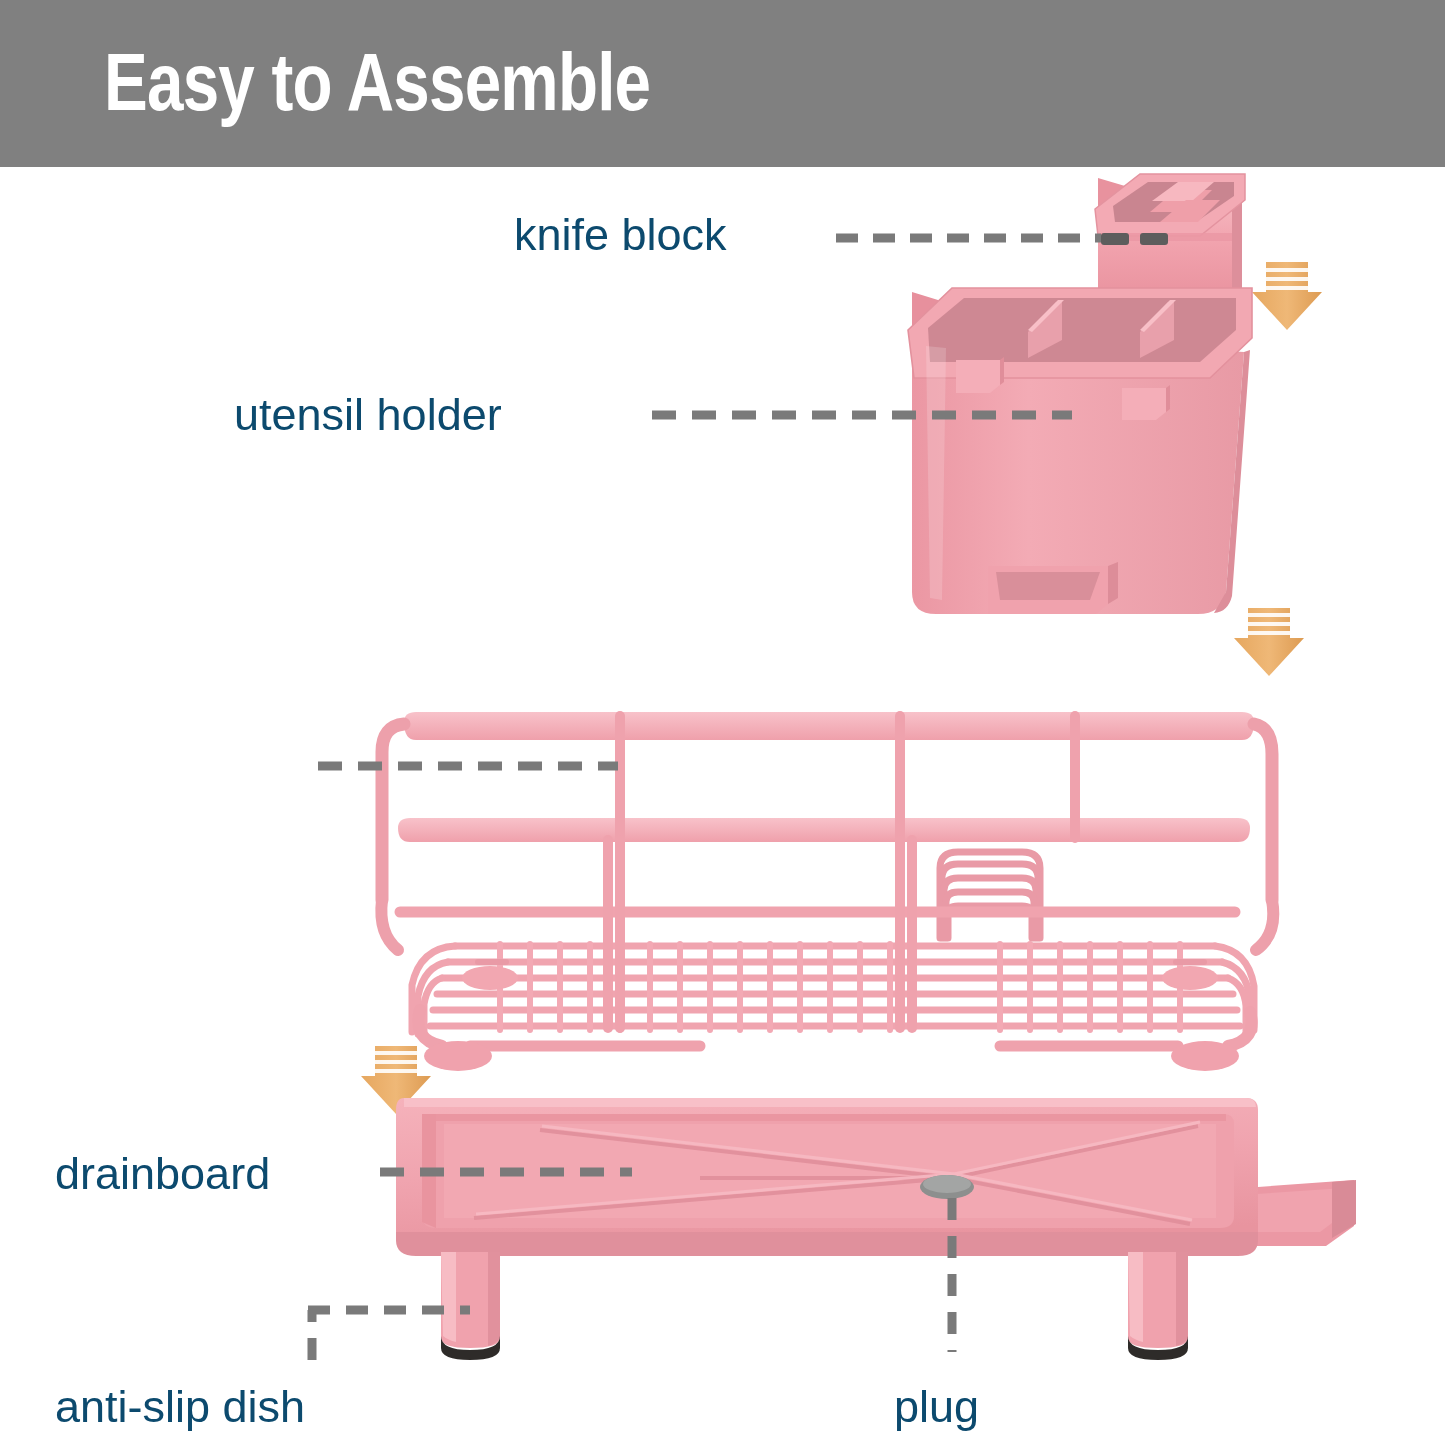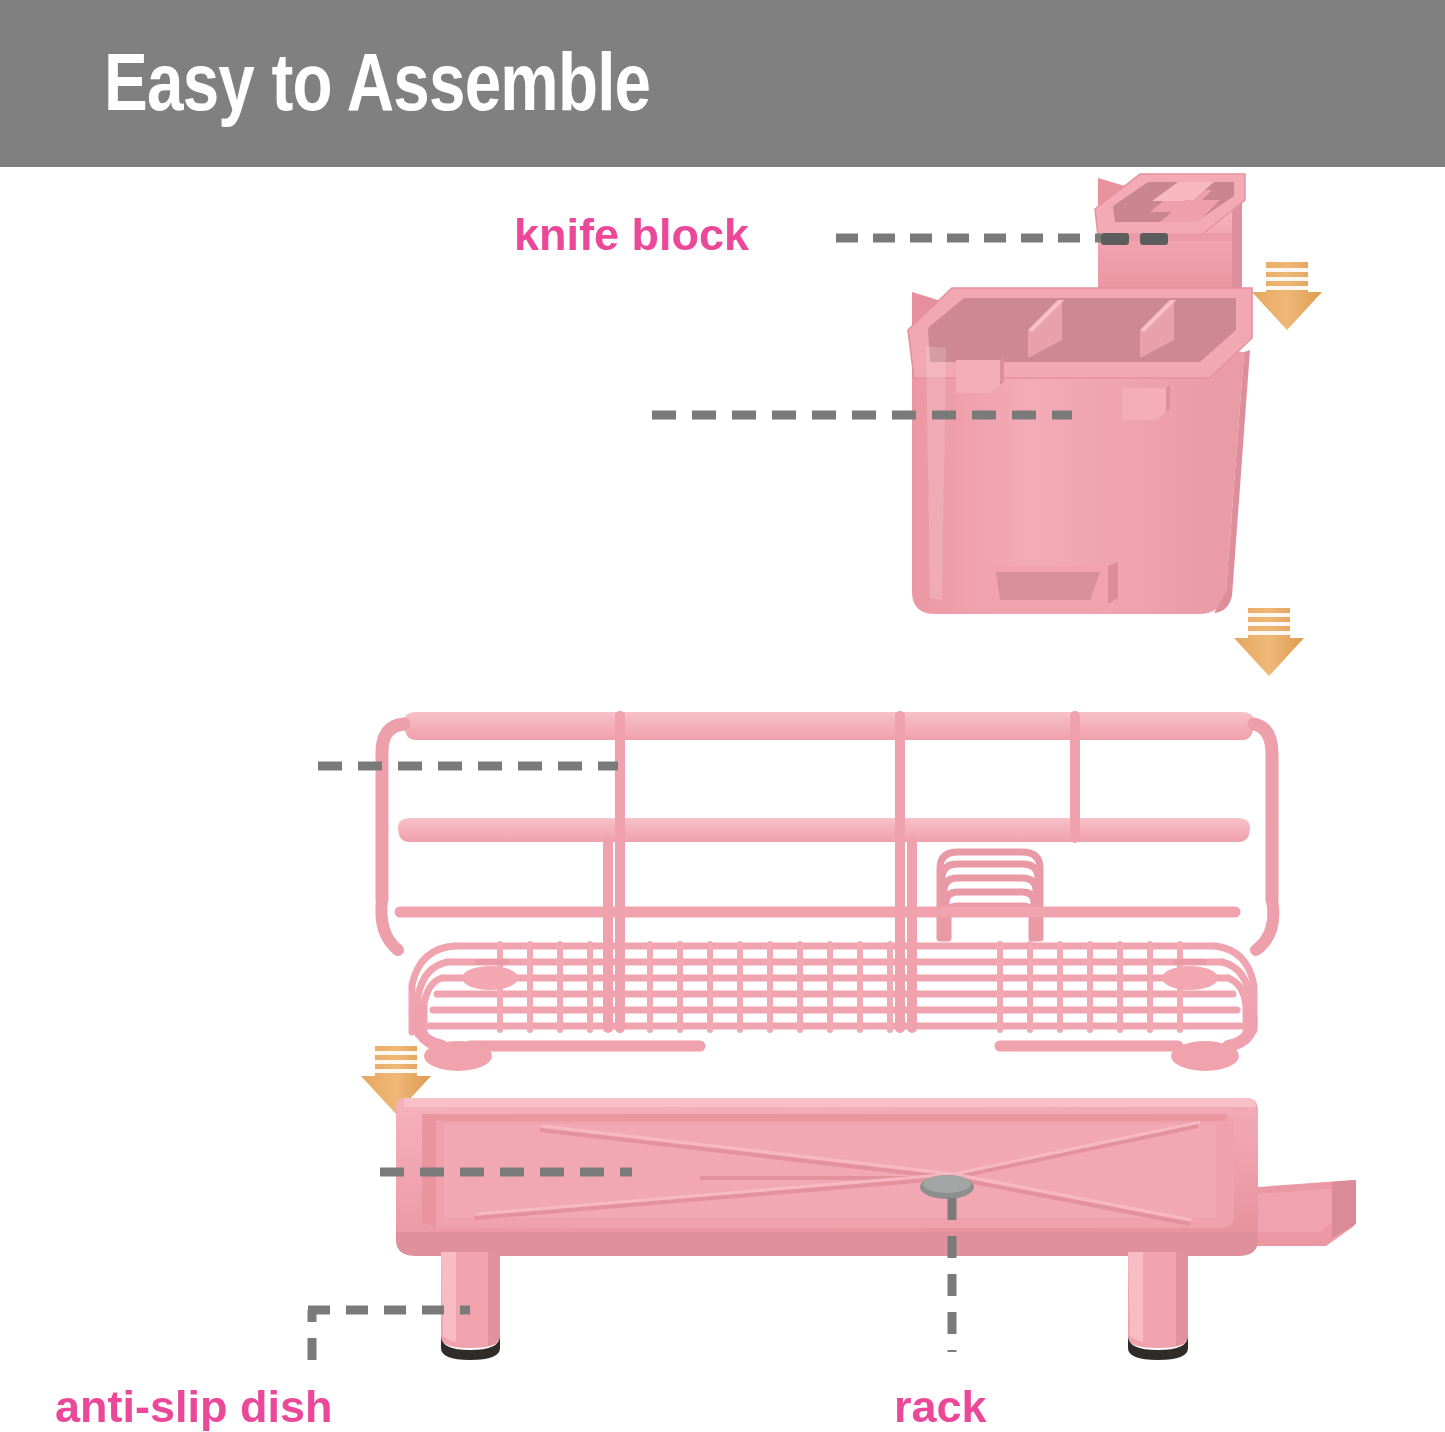--- a/index.html
+++ b/index.html
@@ -25,22 +25,22 @@
     letter-spacing:-1px;
     color:#ffffff;
     transform:scaleX(0.80);
     transform-origin:left top;
     white-space:nowrap;
   }
   
   .callout{
     position:absolute;
     font-family:"Liberation Sans",sans-serif;
-    font-weight:bold;
-    color:#ec4899;
+    font-weight:normal;
+    color:#0c4a6e;
     white-space:nowrap;
     letter-spacing:0px;
   }
   #lbl-knife{left:514px;top:209px;font-size:45px;}
   #lbl-utensil{left:234px;top:389px;font-size:45px;}
   #lbl-dishrack{left:48px;top:740px;font-size:45px;}
   #lbl-drainboard{left:55px;top:1148px;font-size:45px;}
   #lbl-antislip{left:55px;top:1381px;font-size:45px;}
   #lbl-plug{left:894px;top:1381px;font-size:45px;}
 
@@ -321,16 +321,18 @@
 
     <g>
       <line x1="312" y1="1360" x2="312" y2="1310" stroke="#7a7a7a" stroke-width="9" stroke-dasharray="22 16" stroke-linecap="butt"></line>
       <line x1="308" y1="1310" x2="470" y2="1310" stroke="#7a7a7a" stroke-width="9" stroke-dasharray="22 16" stroke-linecap="butt"></line>
     </g>
 
     <line x1="952" y1="1198" x2="952" y2="1352" stroke="#7a7a7a" stroke-width="9" stroke-dasharray="22 16" stroke-linecap="butt"></line>
   </svg>
 
   <div class="callout" id="lbl-knife">knife block</div>
+  <div class="callout" id="lbl-utensil">utensil holder</div>
+  <div class="callout" id="lbl-drainboard">drainboard</div>
   <div class="callout" id="lbl-antislip">anti-slip dish</div>
-  <div class="callout" id="lbl-plug">rack</div>
+  <div class="callout" id="lbl-plug">plug</div>
 
 </div>
 
 </body></html>

